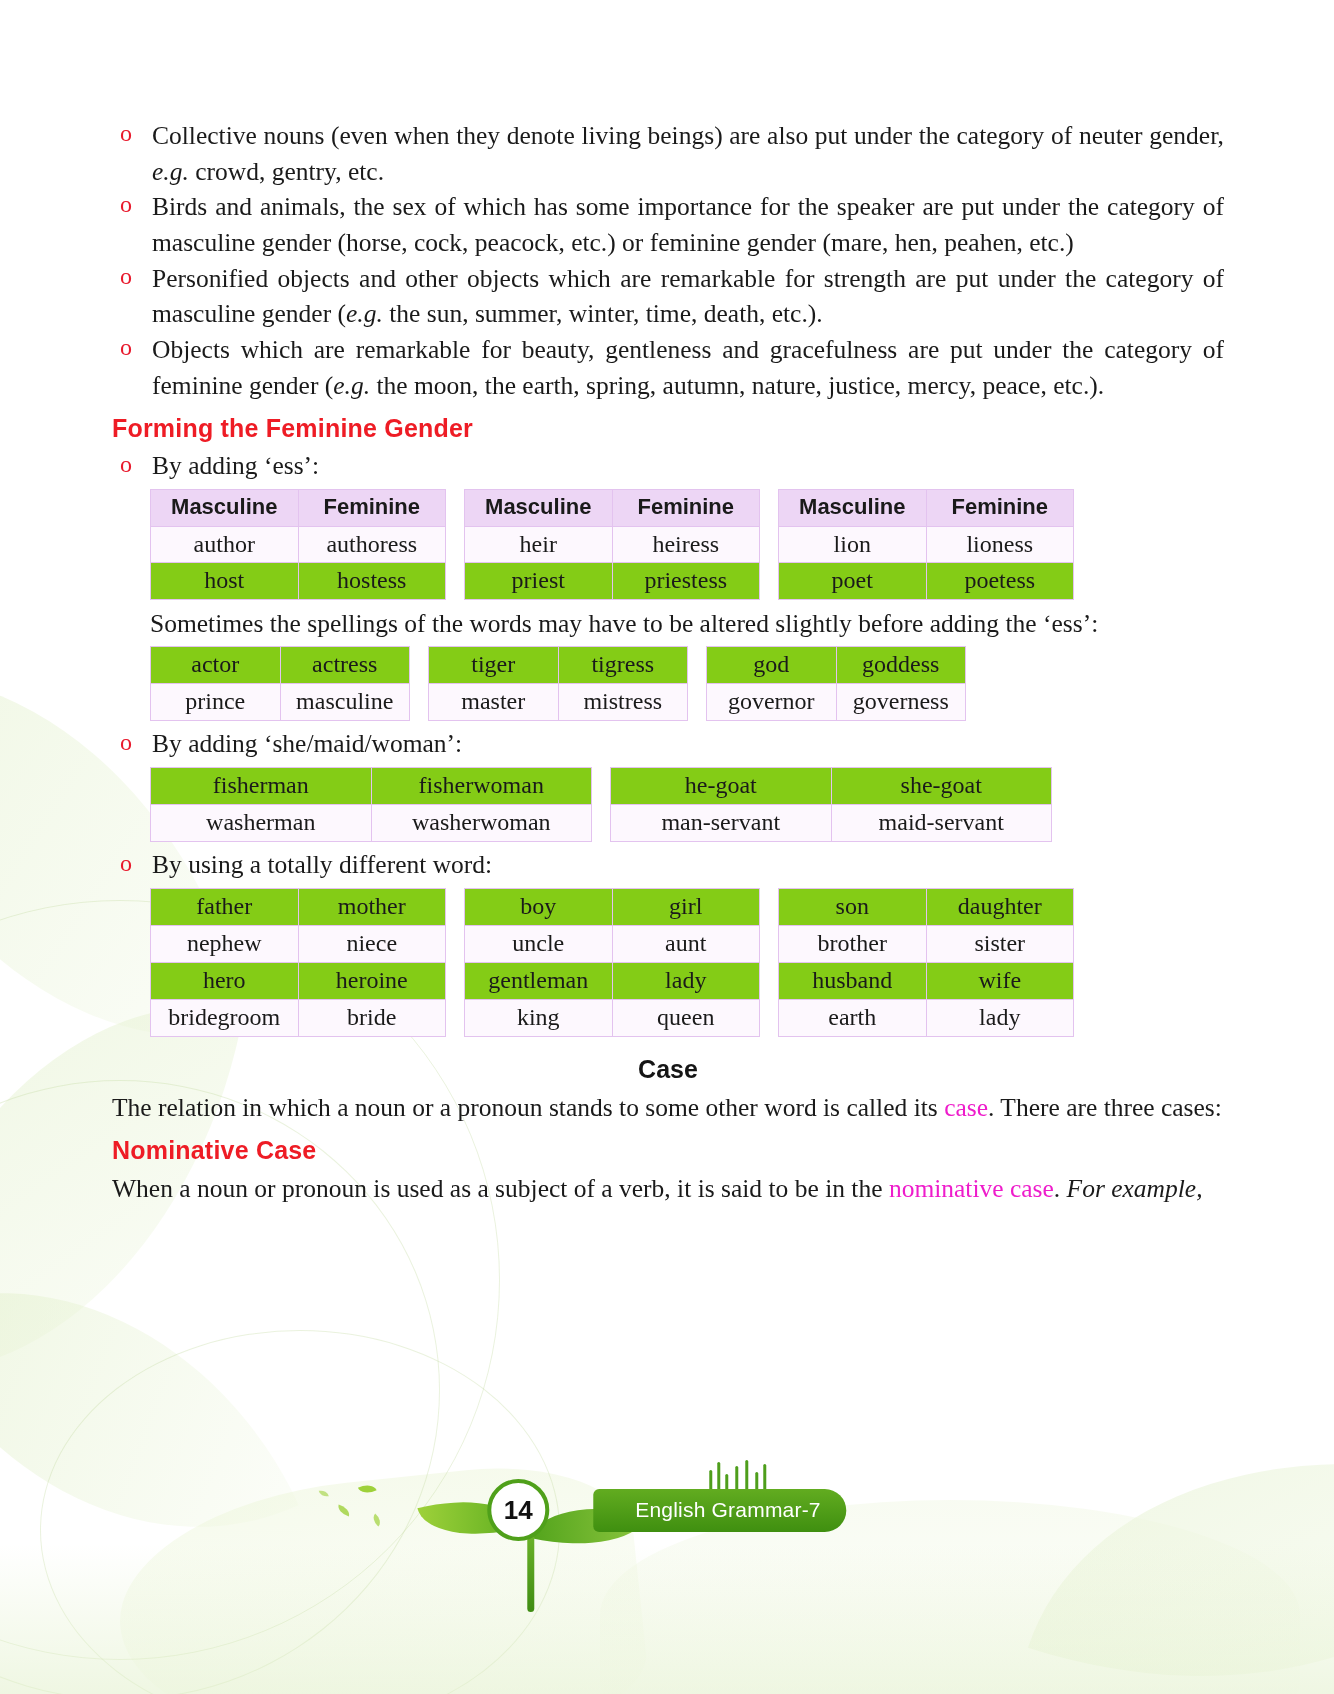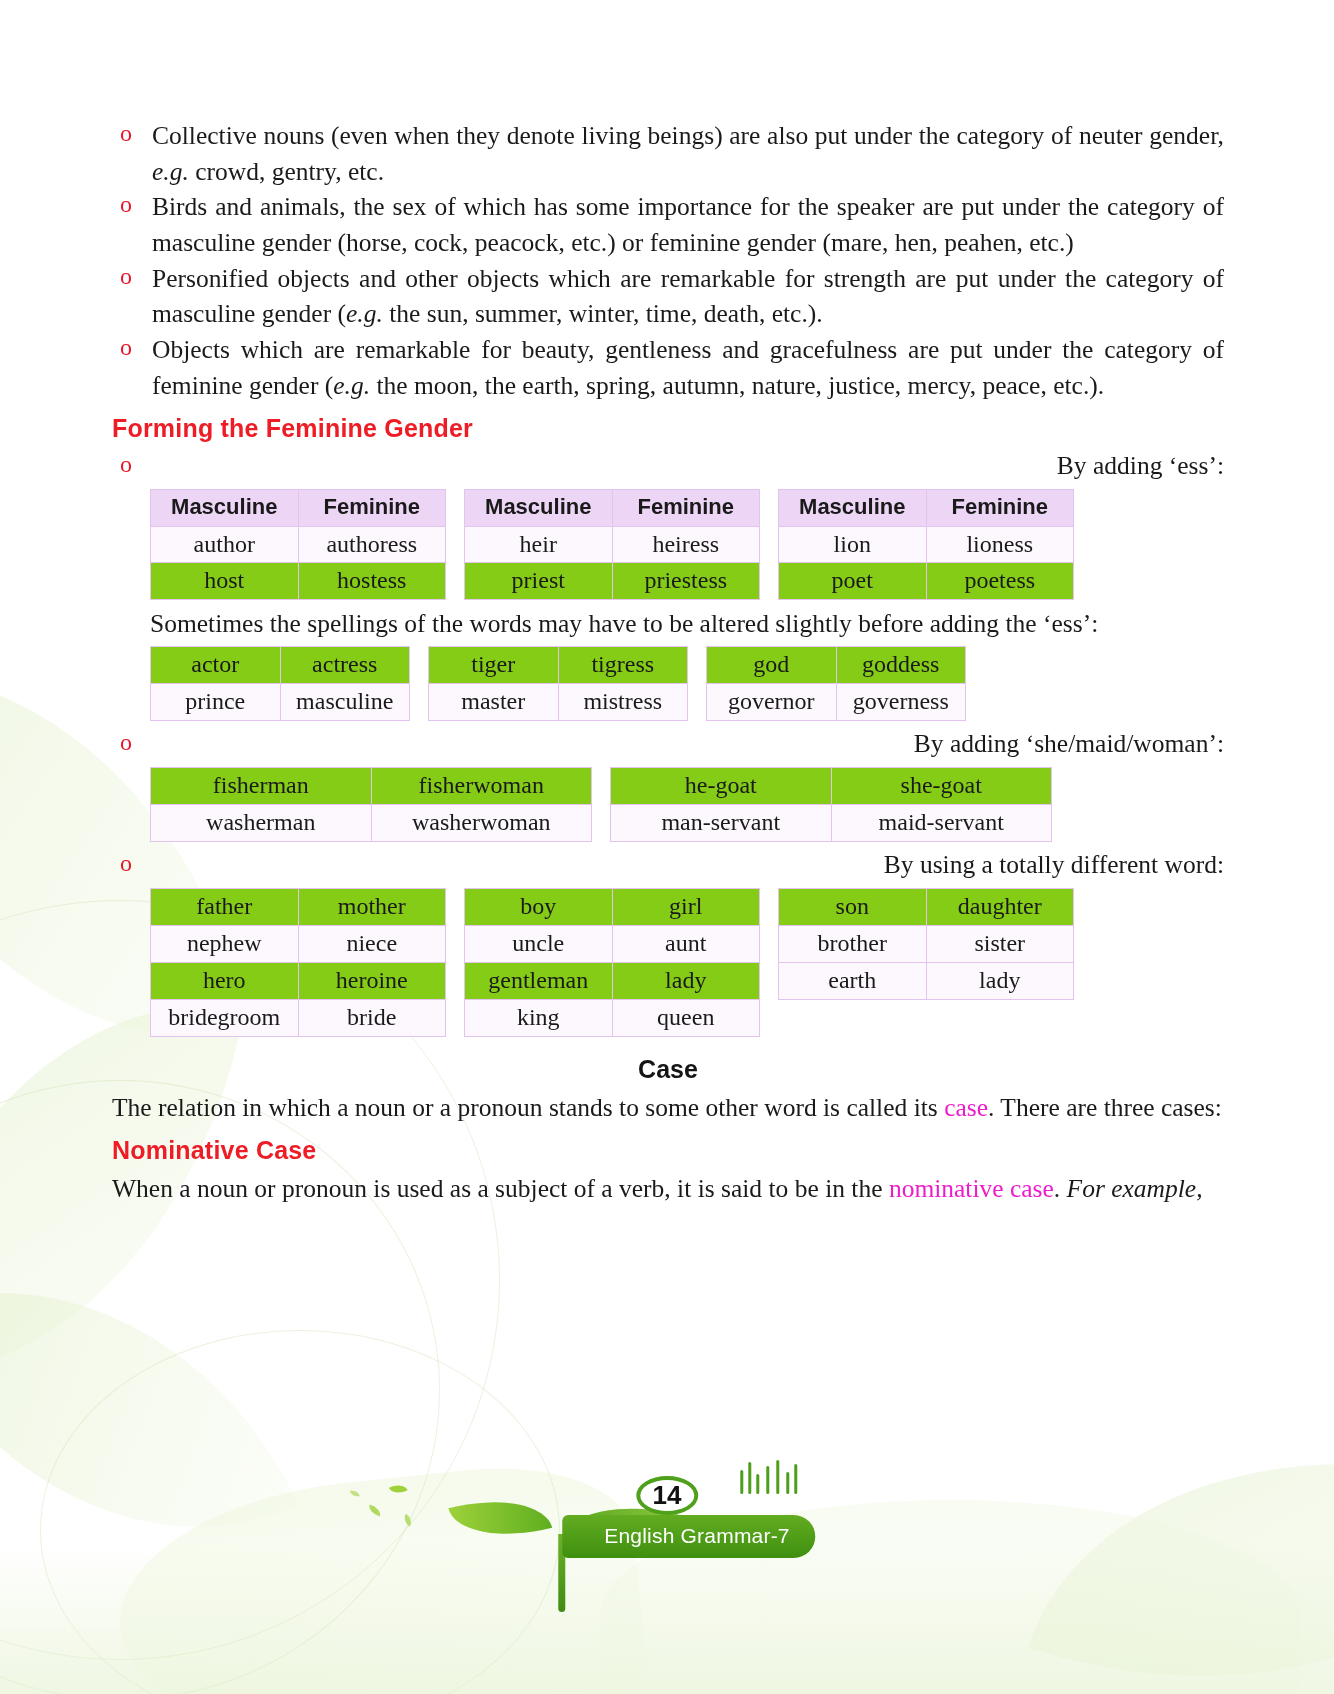--- a/index.html
+++ b/index.html
@@ -84,21 +84,20 @@
     margin: 18px 0 6px 0;
   }
 
   
   .subline {
     position:relative;
     padding-left:40px;
     font-size:25.5px;
     line-height:1.35;
     margin: 6px 0 6px 0;
-    text-align: right;
   }
   .subline::before {
     content:"o";
     position:absolute; left:8px; top:-1px;
     color:#e8192c; font-size:24px;
   }
 
   p.body-text {
     font-size:25.5px;
     line-height:1.40;
@@ -160,21 +159,20 @@
     z-index:3;
   }
   .footer-badge-wrap {
     position:absolute;
     left:50%;
     bottom: 150px;
     transform: translateX(-50%);
     display:flex;
     align-items:center;
     height: 68px;
-    flex-direction: column;
   }
   .leaf-left {
     position:absolute;
     left:-66px; top:20px;
     width: 96px; height: 44px;
     background: linear-gradient(105deg,#9ed13a,#5fae20);
     border-radius: 0 100% 0 100%;
     transform: rotate(-14deg);
   }
   .leaf-right {
@@ -455,20 +453,24 @@
       </table>
     <table class="gtab">
       <tbody>
           <tr class="alt">
         <td>son</td>
         <td>daughter</td>
       </tr>
       <tr>
         <td>brother</td>
         <td>sister</td>
+      </tr>
+      <tr class="alt">
+        <td>husband</td>
+        <td>wife</td>
       </tr>
       <tr>
         <td>earth</td>
         <td>lady</td>
       </tr>
     </tbody>
       </table>
   </div>
 
   <h2 class="center-head">Case</h2>

